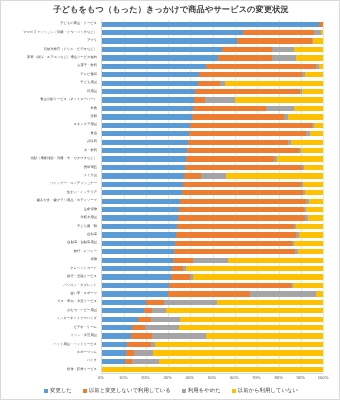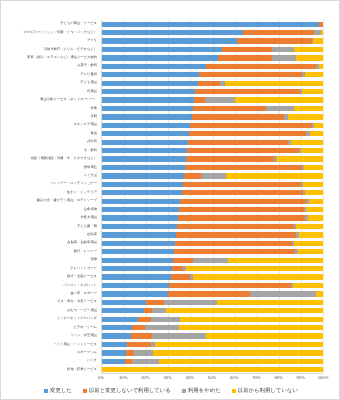--- a/index.html
+++ b/index.html
@@ -88,20 +88,21 @@
   }
   .legend-item{display:flex;align-items:center;gap:2px;}
   .legend-swatch{width:4px;height:4px;display:inline-block;}
   .legend-label{font-size:5.4px;color:#404040;white-space:nowrap;}
 </style>
 </head>
 <body>
 
 <div id="chart-root">
 
+  <div id="chart-title">子どもをもつ（もった）きっかけで商品やサービスの変更状況</div>
 
   <div id="ylabels">
       <div class="ylab" style="top: 2.21429px;">子どもの商品・サービス</div>
       <div class="ylab" style="top: 10.6429px;">ママのファッション（洋服・くつ・バッグなど）</div>
       <div class="ylab" style="top: 19.0714px;">アプリ</div>
       <div class="ylab" style="top: 27.5px;">乳幼児教育（ドリル・ビデオなど）</div>
       <div class="ylab" style="top: 35.9286px;">家電（加湿・エアコンなど）通信サービス契約</div>
       <div class="ylab" style="top: 44.3571px;">お菓子・飲料</div>
       <div class="ylab" style="top: 52.7857px;">テレビ番組</div>
       <div class="ylab" style="top: 61.2143px;">子ども用品</div>

